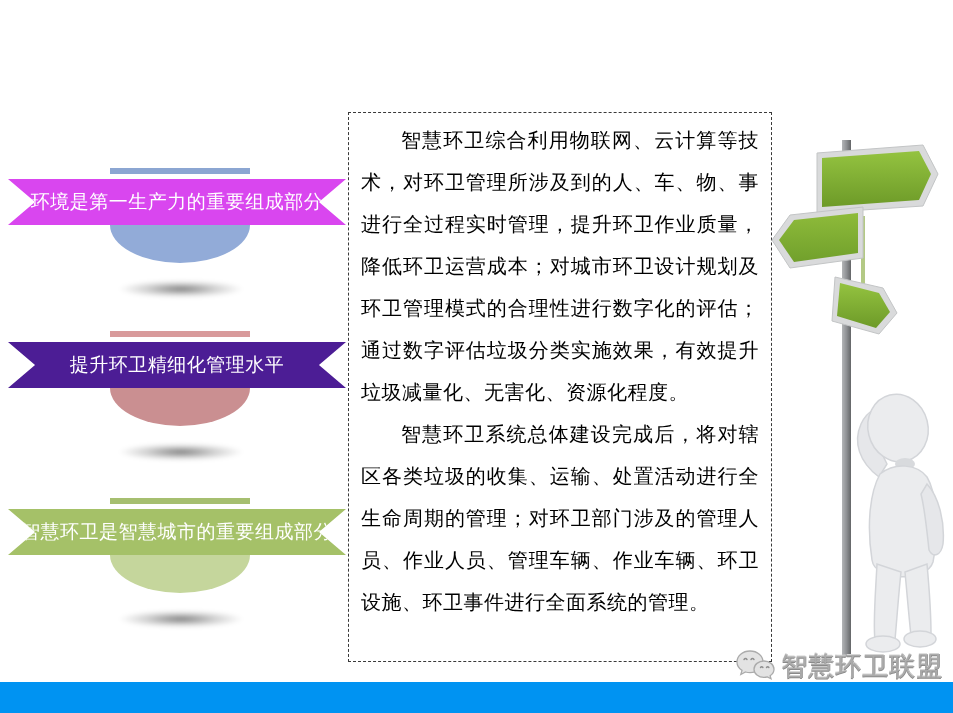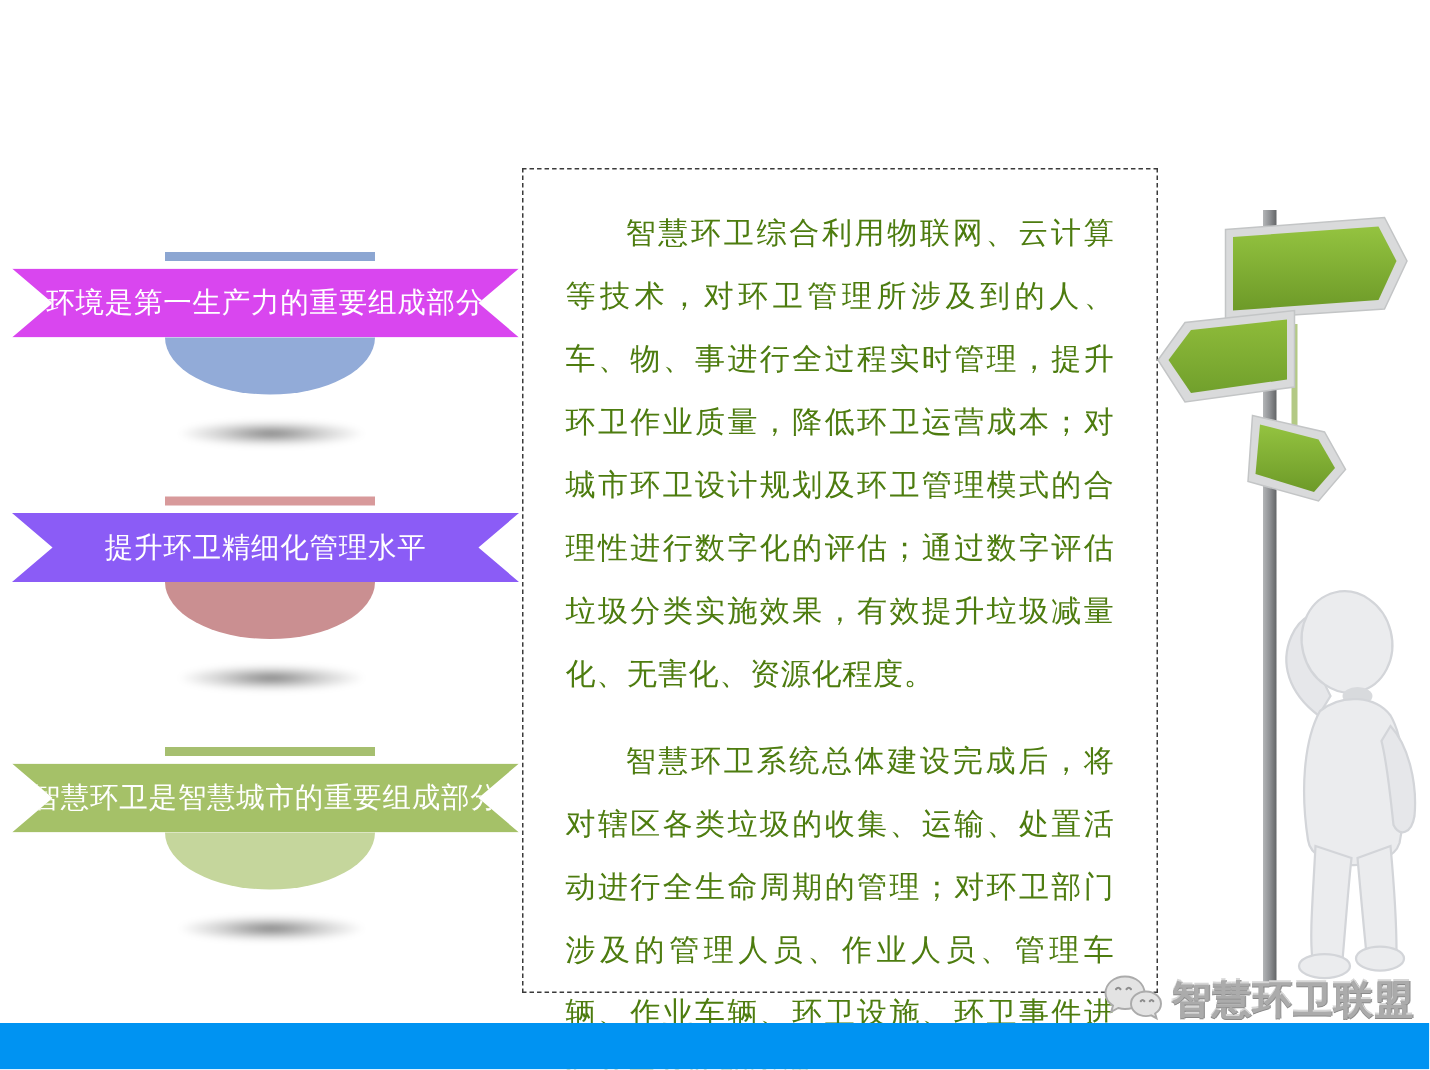--- a/index.html
+++ b/index.html
@@ -29,41 +29,41 @@
   .bowl{
     position:absolute;left:102px;top:57px;width:140px;height:38px;
     border-radius:0 0 70px 70px / 0 0 38px 38px;
   }
   .shadow{
     position:absolute;left:108px;top:112px;width:130px;height:18px;
     background:radial-gradient(ellipse at center,rgba(0,0,0,.50) 0%,rgba(0,0,0,.18) 38%,rgba(0,0,0,0) 68%);
     filter:blur(2px);
   }
   .c1-bar{background:#8ca6d2;} .c1{background:#d946ef;} .c1-bowl{background:#92abd8;}
-  .c2-bar{background:#d89a9b;} .c2{background:#8b5cf6;text-align:right;} .c2-bowl{background:#ca8f91;}
+  .c2-bar{background:#d89a9b;} .c2{background:#4c1d95;text-align:right;} .c2-bowl{background:#ca8f91;}
   .c3-bar{background:#a6bf70;} .c3{background:#a5c168;} .c3-bowl{background:#c5d69c;}
   
   .textbox{
     position:absolute;left:348px;top:112px;width:424px;height:550px;
     border:1px dashed #3a3a3a;background:#fff;box-sizing:border-box;
     padding:6px 12px 0 12px;
   }
   .textbox p{
-    margin:16px;text-indent:2em;font-size:20px;line-height:42px;color:#4d7c0f;
+    margin:0;text-indent:2em;font-size:20px;line-height:42px;color:#000000;
     text-align:justify;letter-spacing:.5px;
   }
   
   .illustration{position:absolute;left:755px;top:112px;width:200px;height:578px;}
   
   .footer{
     position:absolute;left:735px;top:648px;height:36px;
     display:flex;align-items:center;gap:6px;
   }
   .brand-text{
-    font-size:26px;font-weight:bold;color:#ababab;letter-spacing:1px;
+    font-size:26px;font-weight:normal;color:#ababab;letter-spacing:1px;
     text-shadow:0 1px 0 #8a8a8a,0 -1px 0 #d6d6d6,1px 0 0 #9a9a9a;
     white-space:nowrap;
     text-align:center;
   }
   .bottombar{
     position:absolute;left:0;top:682px;width:953px;height:31px;background:#0093f2;
   }
 </style>
 </head>
 <body>

